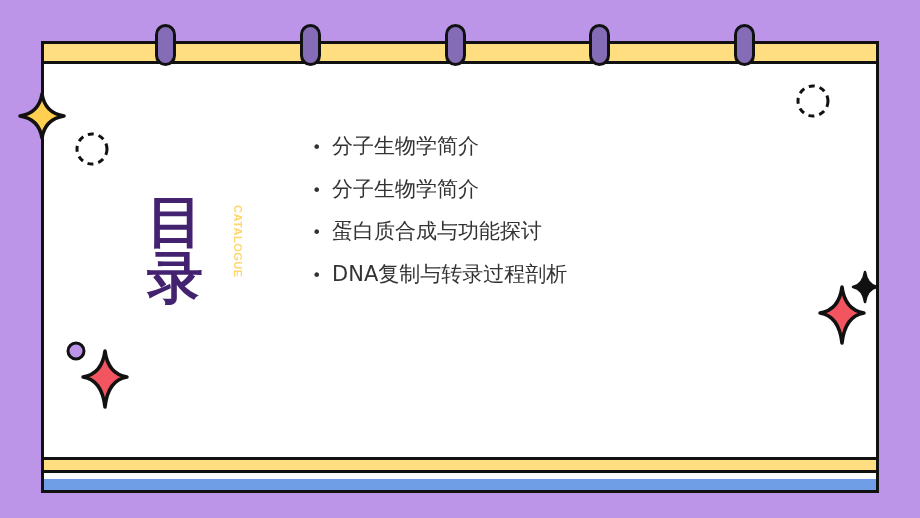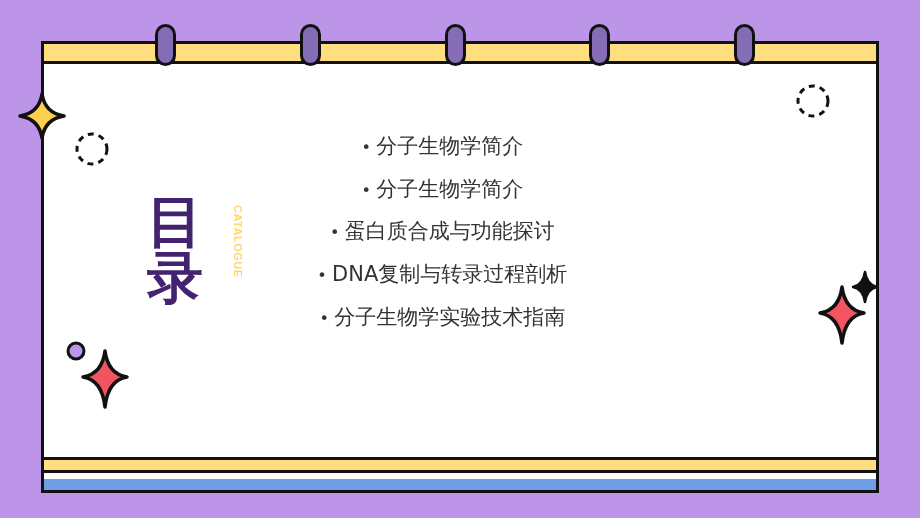--- a/index.html
+++ b/index.html
@@ -47,21 +47,21 @@
   .title-big span { display: block; }
   .catalogue {
     position: absolute; left: 232px; top: 205px;
     writing-mode: vertical-rl;
     font-family: "Liberation Sans", sans-serif;
     font-weight: bold; font-size: 11px; letter-spacing: 0.5px;
     color: #ffd76e;
   }
   .toc {
     position: absolute; left: 312px; top: 128px;
-    margin: 0; padding: 0; list-style: none; text-align: center;
+    margin: 0; padding: 0; list-style: none;
   }
   .toc li {
     height: 42.7px; line-height: 36px;
     font-size: 21px; color: #333;
     white-space: nowrap;
   }
   .toc .bullet { display: inline-block; width: 20px; font-size: 16px; }
   .deco { position: absolute; }
 </style>
 </head>
@@ -83,21 +83,20 @@
   <span>目</span>
   <span>录</span>
 </div>
 <div class="catalogue">CATALOGUE</div>
 
 <ul class="toc">
   <li><span class="bullet">•</span><span>分子生物学简介</span></li>
   <li><span class="bullet">•</span><span>分子生物学简介</span></li>
   <li><span class="bullet">•</span><span>蛋白质合成与功能探讨</span></li>
   <li><span class="bullet">•</span><span>DNA复制与转录过程剖析</span></li>
-  <li><span class="bullet">•</span><span>分子生物学实验技术指南</span></li>
 </ul>
 
 <svg class="deco" style="left:18px;top:92px" width="48" height="48" viewBox="0 0 48 48">
   <path d="M24 2 Q27 21 46 24 Q27 27 24 46 Q21 27 2 24 Q21 21 24 2 Z" fill="#ffd04f" stroke="#111" stroke-width="3.5" stroke-linejoin="round"></path>
 </svg>
 <svg class="deco" style="left:74px;top:131px" width="36" height="36" viewBox="0 0 36 36">
   <circle cx="18" cy="18" r="15" fill="none" stroke="#111" stroke-width="3" stroke-dasharray="6 5"></circle>
 </svg>
 <svg class="deco" style="left:795px;top:83px" width="36" height="36" viewBox="0 0 36 36">
   <circle cx="18" cy="18" r="15" fill="none" stroke="#111" stroke-width="3" stroke-dasharray="6 5"></circle>

